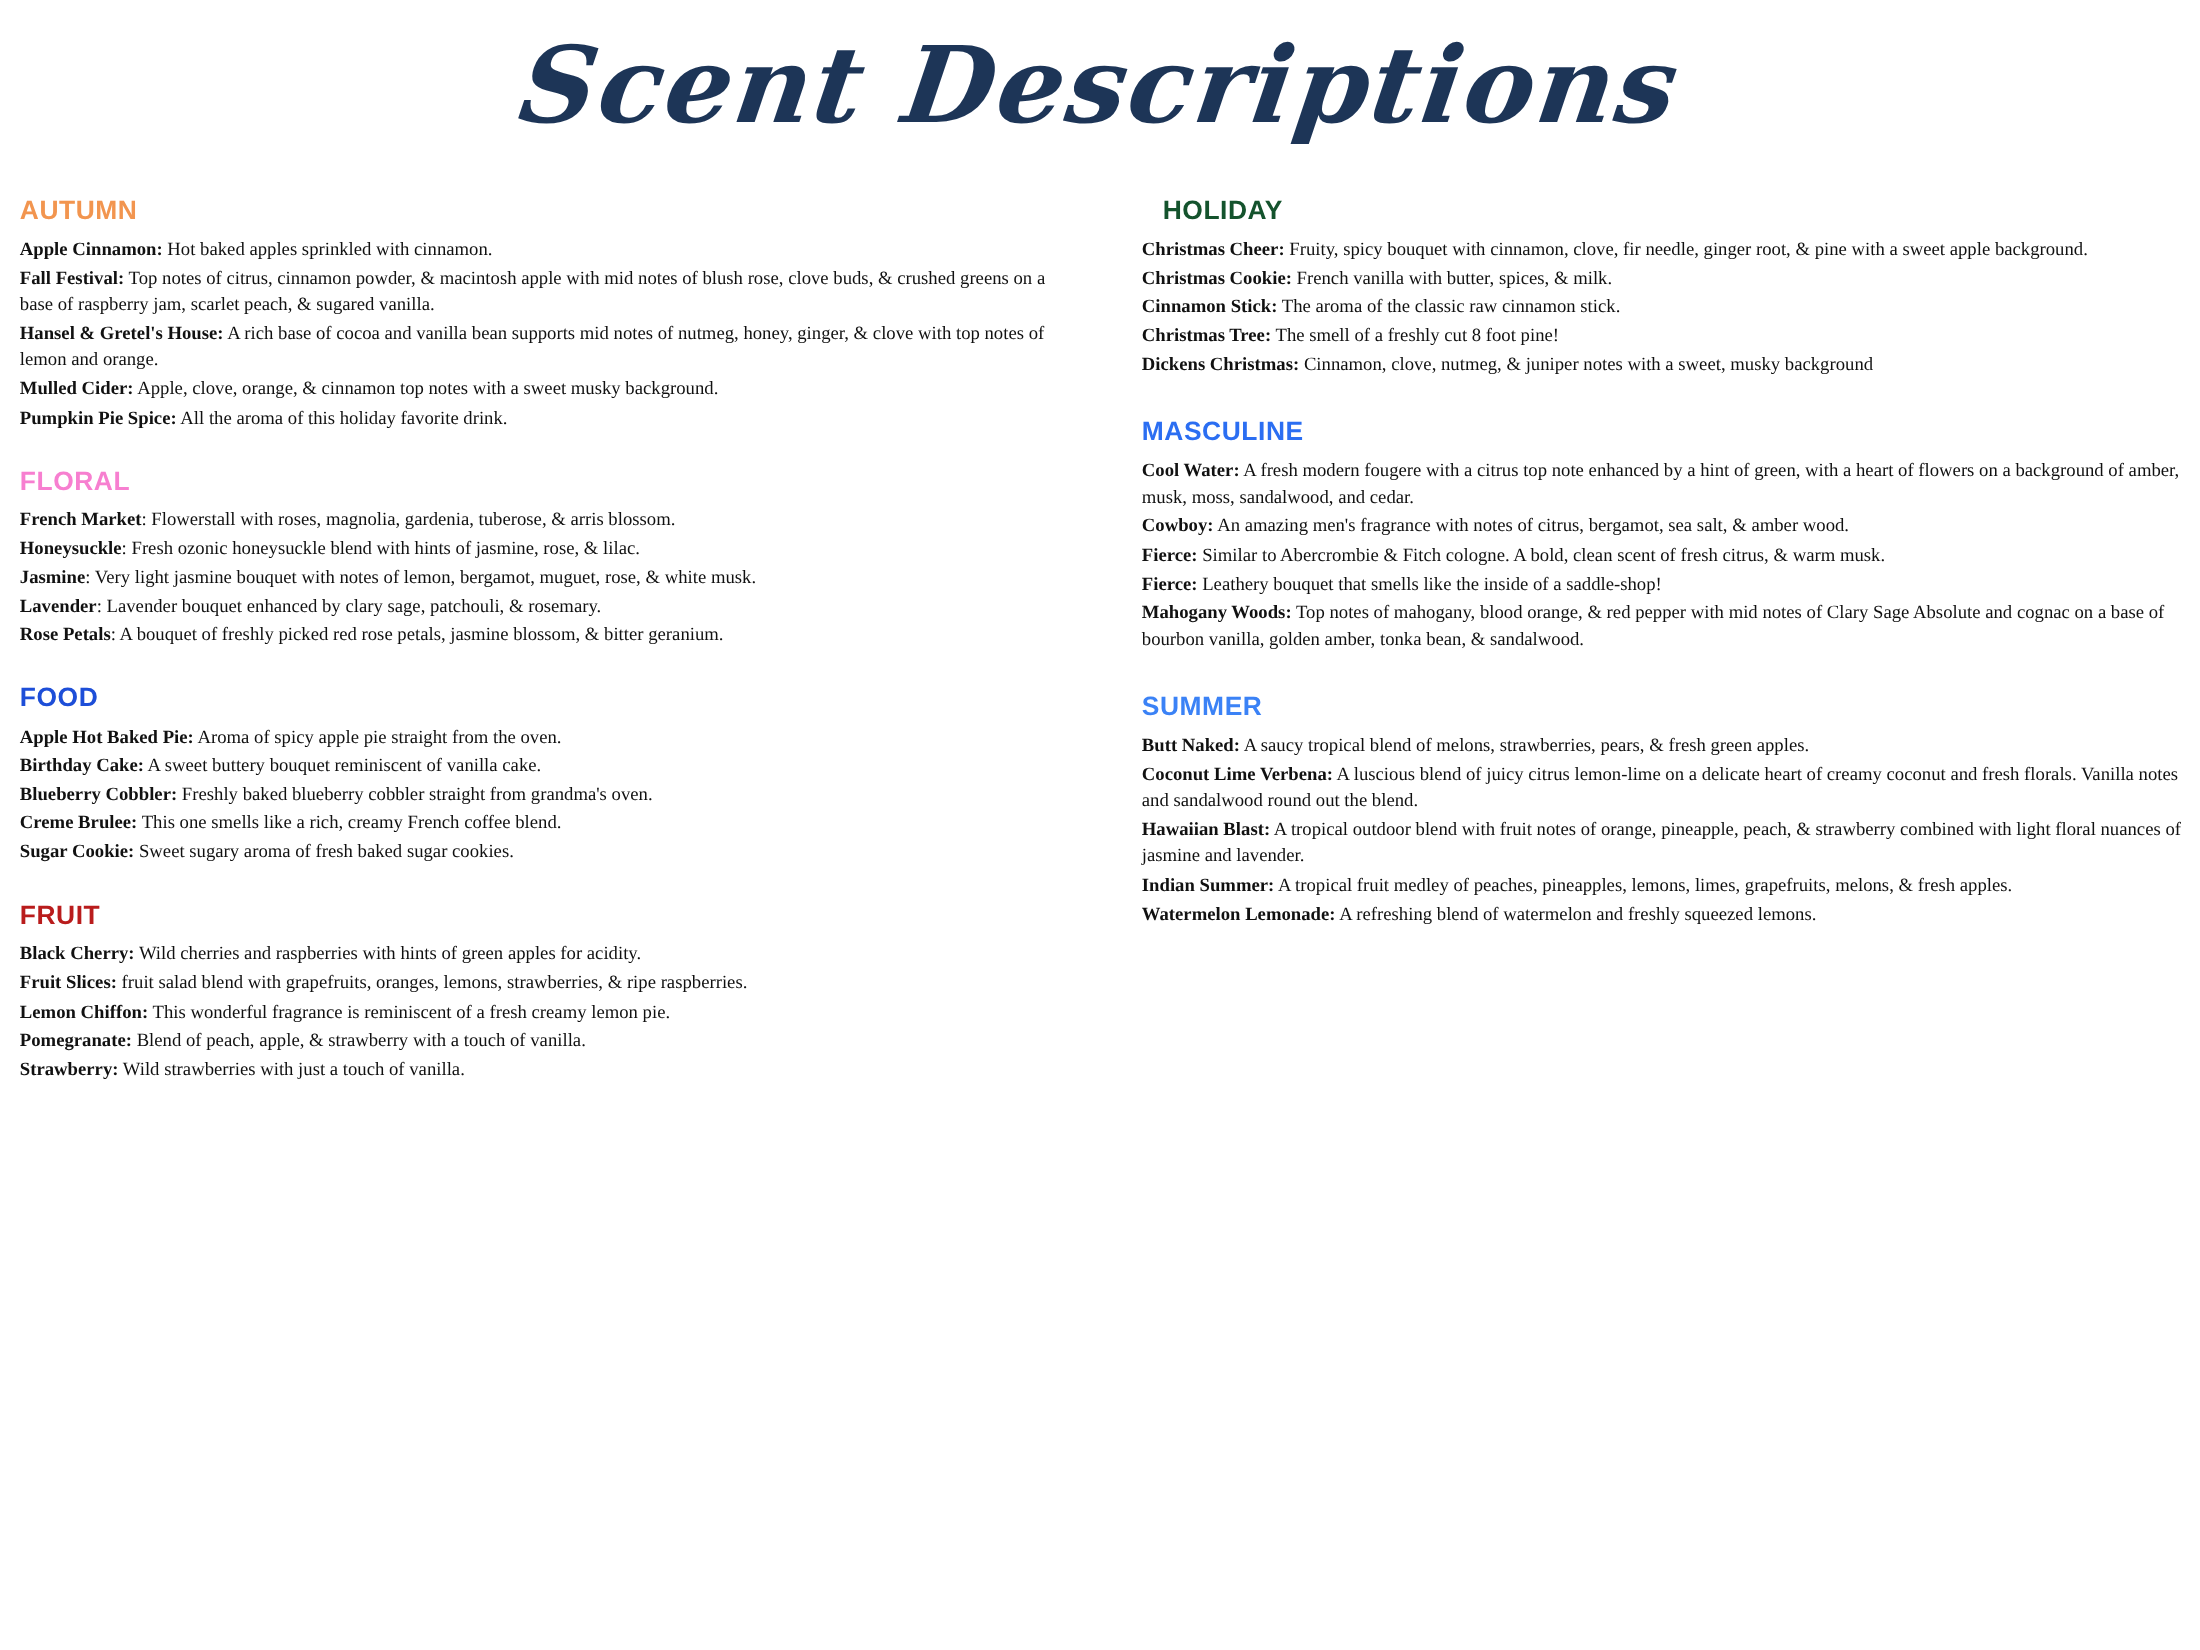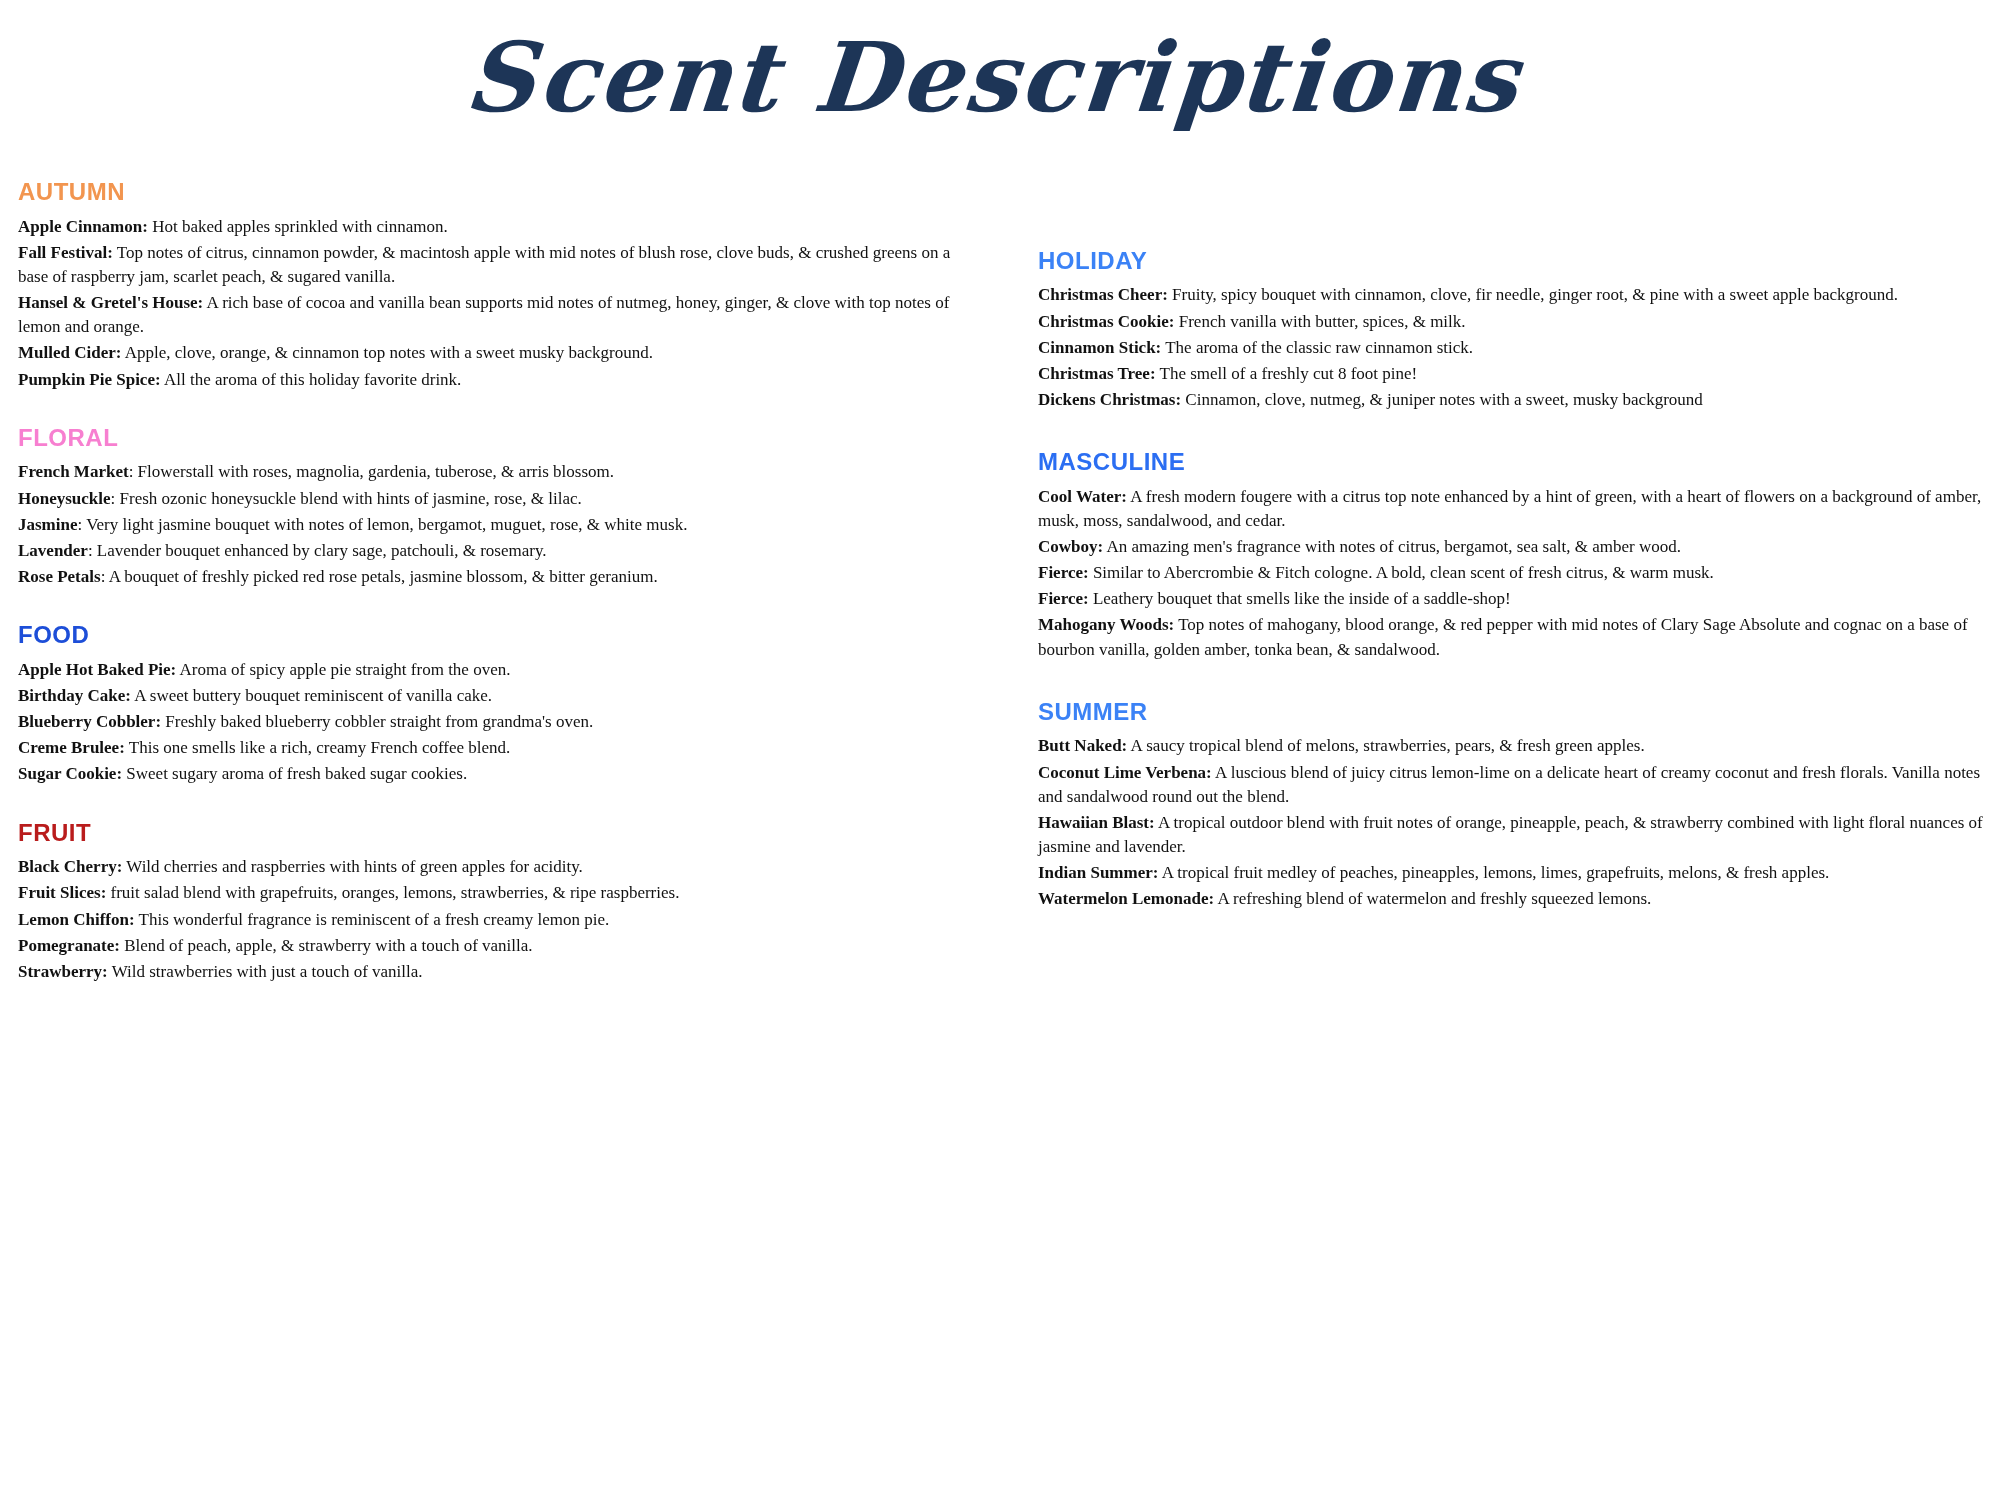--- a/index.html
+++ b/index.html
@@ -30,21 +30,21 @@
     letter-spacing: 2px;
     color: #1d3557;
     margin: 18px 0 0 0;
     line-height: 1.25;
     transform: skewX(-8deg);
   }
   .columns {
     display: flex;
     gap: 60px;
     padding: 40px 8px 0 8px;
-    align-items: center;
+    align-items: flex-start;
   }
   .col {
     width: 960px;
     flex: 0 0 960px;
   }
   .section {
     margin-bottom: 34px;
   }
   .section:last-child { margin-bottom: 0; }
   .section-heading {
@@ -109,21 +109,21 @@
           <div class="section-heading" style="color: #b91c1c;">FRUIT</div>
           <p class="entry"><span class="nm">Black Cherry:</span><span class="desc"> Wild cherries and raspberries with hints of green apples for acidity.</span></p>
           <p class="entry"><span class="nm">Fruit Slices:</span><span class="desc"> fruit salad blend with grapefruits, oranges, lemons, strawberries, &amp; ripe raspberries.</span></p>
           <p class="entry"><span class="nm">Lemon Chiffon:</span><span class="desc"> This wonderful fragrance is reminiscent of a fresh creamy lemon pie.</span></p>
           <p class="entry"><span class="nm">Pomegranate:</span><span class="desc"> Blend of peach, apple, &amp; strawberry with a touch of vanilla.</span></p>
           <p class="entry"><span class="nm">Strawberry:</span><span class="desc"> Wild strawberries with just a touch of vanilla.</span></p>
         </div>
       </div>
     <div class="col col-right">
         <div class="section">
-          <div class="section-heading" style="color: #3b82f6;">HOLIDAY</div>
+          <div class="section-heading" style="color: #14532d; margin-left: 19px;">HOLIDAY</div>
           <p class="entry"><span class="nm">Christmas Cheer:</span><span class="desc"> Fruity, spicy bouquet with cinnamon, clove, fir needle, ginger root, &amp; pine with a sweet apple background.</span></p>
           <p class="entry"><span class="nm">Christmas Cookie:</span><span class="desc"> French vanilla with butter, spices, &amp; milk.</span></p>
           <p class="entry"><span class="nm">Cinnamon Stick:</span><span class="desc"> The aroma of the classic raw cinnamon stick.</span></p>
           <p class="entry"><span class="nm">Christmas Tree:</span><span class="desc"> The smell of a freshly cut 8 foot pine!</span></p>
           <p class="entry"><span class="nm">Dickens Christmas:</span><span class="desc"> Cinnamon, clove, nutmeg, &amp; juniper notes with a sweet, musky background</span></p>
         </div>
         <div class="section">
           <div class="section-heading" style="color: rgb(43, 110, 242);">MASCULINE</div>
           <p class="entry"><span class="nm">Cool Water:</span><span class="desc"> A fresh modern fougere with a citrus top note enhanced by a hint of green, with a heart of flowers on a background of amber, musk, moss, sandalwood, and cedar.</span></p>
           <p class="entry"><span class="nm">Cowboy:</span><span class="desc"> An amazing men's fragrance with notes of citrus, bergamot, sea salt, &amp; amber wood.</span></p>

